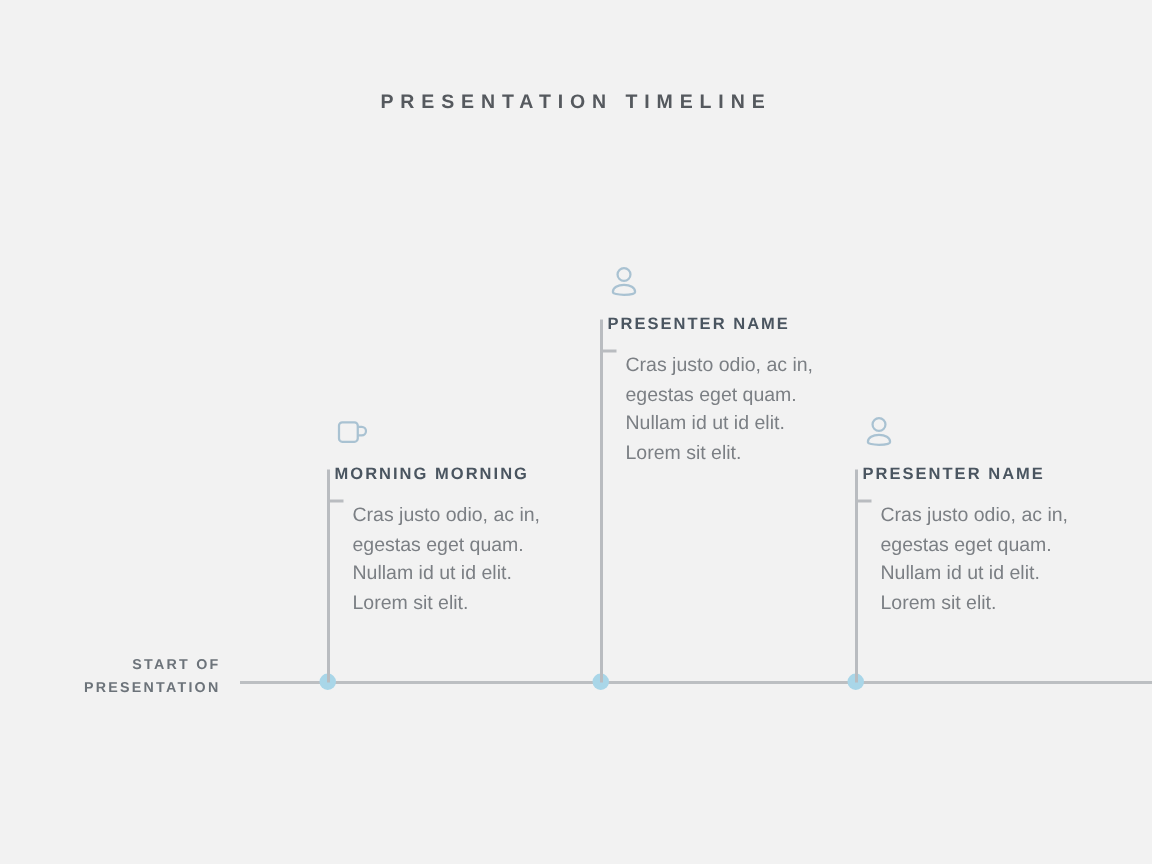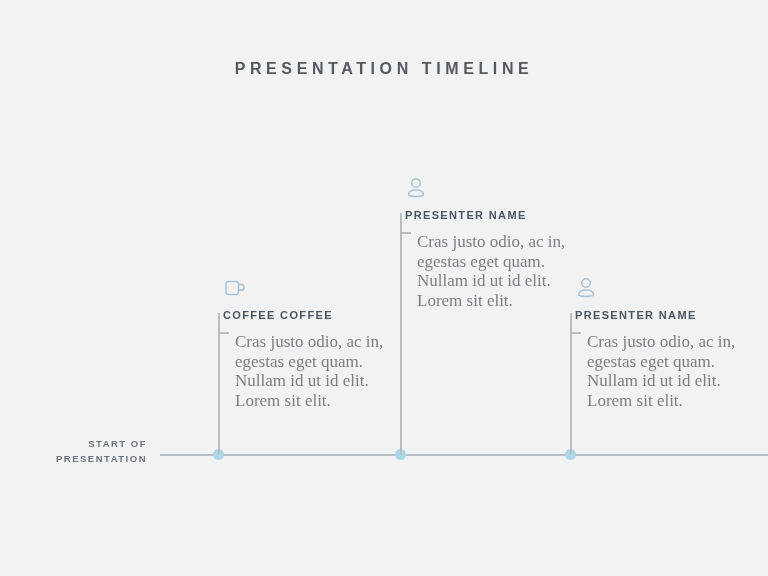--- a/index.html
+++ b/index.html
@@ -21,21 +21,21 @@
     background: #f2f2f2;
   }
 
   
   #slide-title {
     position: absolute;
     left: 0;
     top: 60px;
     width: 768px;
     text-align: center;
-    font-size: 16px;
+    font-size: 13px;
     font-weight: bold;
     letter-spacing: 4.6px;
     color: #55595e;
     white-space: nowrap;
   }
 
   
   #axis-line {
     position: absolute;
     left: 160px;
@@ -103,25 +103,24 @@
   }
   .node-bracket-top {
     position: absolute;
     left: 0px;
     top: 0px;
     width: 11px;
     height: 1.5px;
     background: #b9bcc0;
   }
   .node-body {
-    font-size: 17px;
+    font-size: 13px;
     line-height: 19.5px;
     color: #7b7f84;
     white-space: pre-line;
-    font-family: Liberation Serif, serif;
   }
 
   
   #node-1 { left: 218px; }
   #node-1 .node-content { top: 276px; }
   #node-1 .node-stem { top: 313px; height: 142px; }
 
   #node-2 { left: 400px; }
   #node-2 .node-content { top: 176px; }
   #node-2 .node-stem { top: 213px; height: 242px; }
@@ -145,21 +144,21 @@
   <div class="node" id="node-1">
     <div class="node-dot"></div>
     <div class="node-stem"></div>
     <div class="node-content">
       <span class="node-icon">
         <svg width="24" height="24" viewBox="0 0 24 24" fill="none">
           <rect x="3" y="5.5" width="12.5" height="13" rx="2.2" stroke="#a9c2d2" stroke-width="1.5"></rect>
           <path d="M15.5 8.5h2.6a2.9 2.9 0 0 1 0 5.8h-2.6" stroke="#a9c2d2" stroke-width="1.5" fill="none"></path>
         </svg>
       </span>
-      <div class="node-heading">COFFEE COFFEE</div>
+      <div class="node-heading">MORNING MORNING</div>
       <div class="node-body-wrap">
         <div class="node-bracket-top"></div>
         <div class="node-body">Cras justo odio, ac in,
 egestas eget quam.
 Nullam id ut id elit.
 Lorem sit elit.</div>
       </div>
     </div>
   </div>
 

